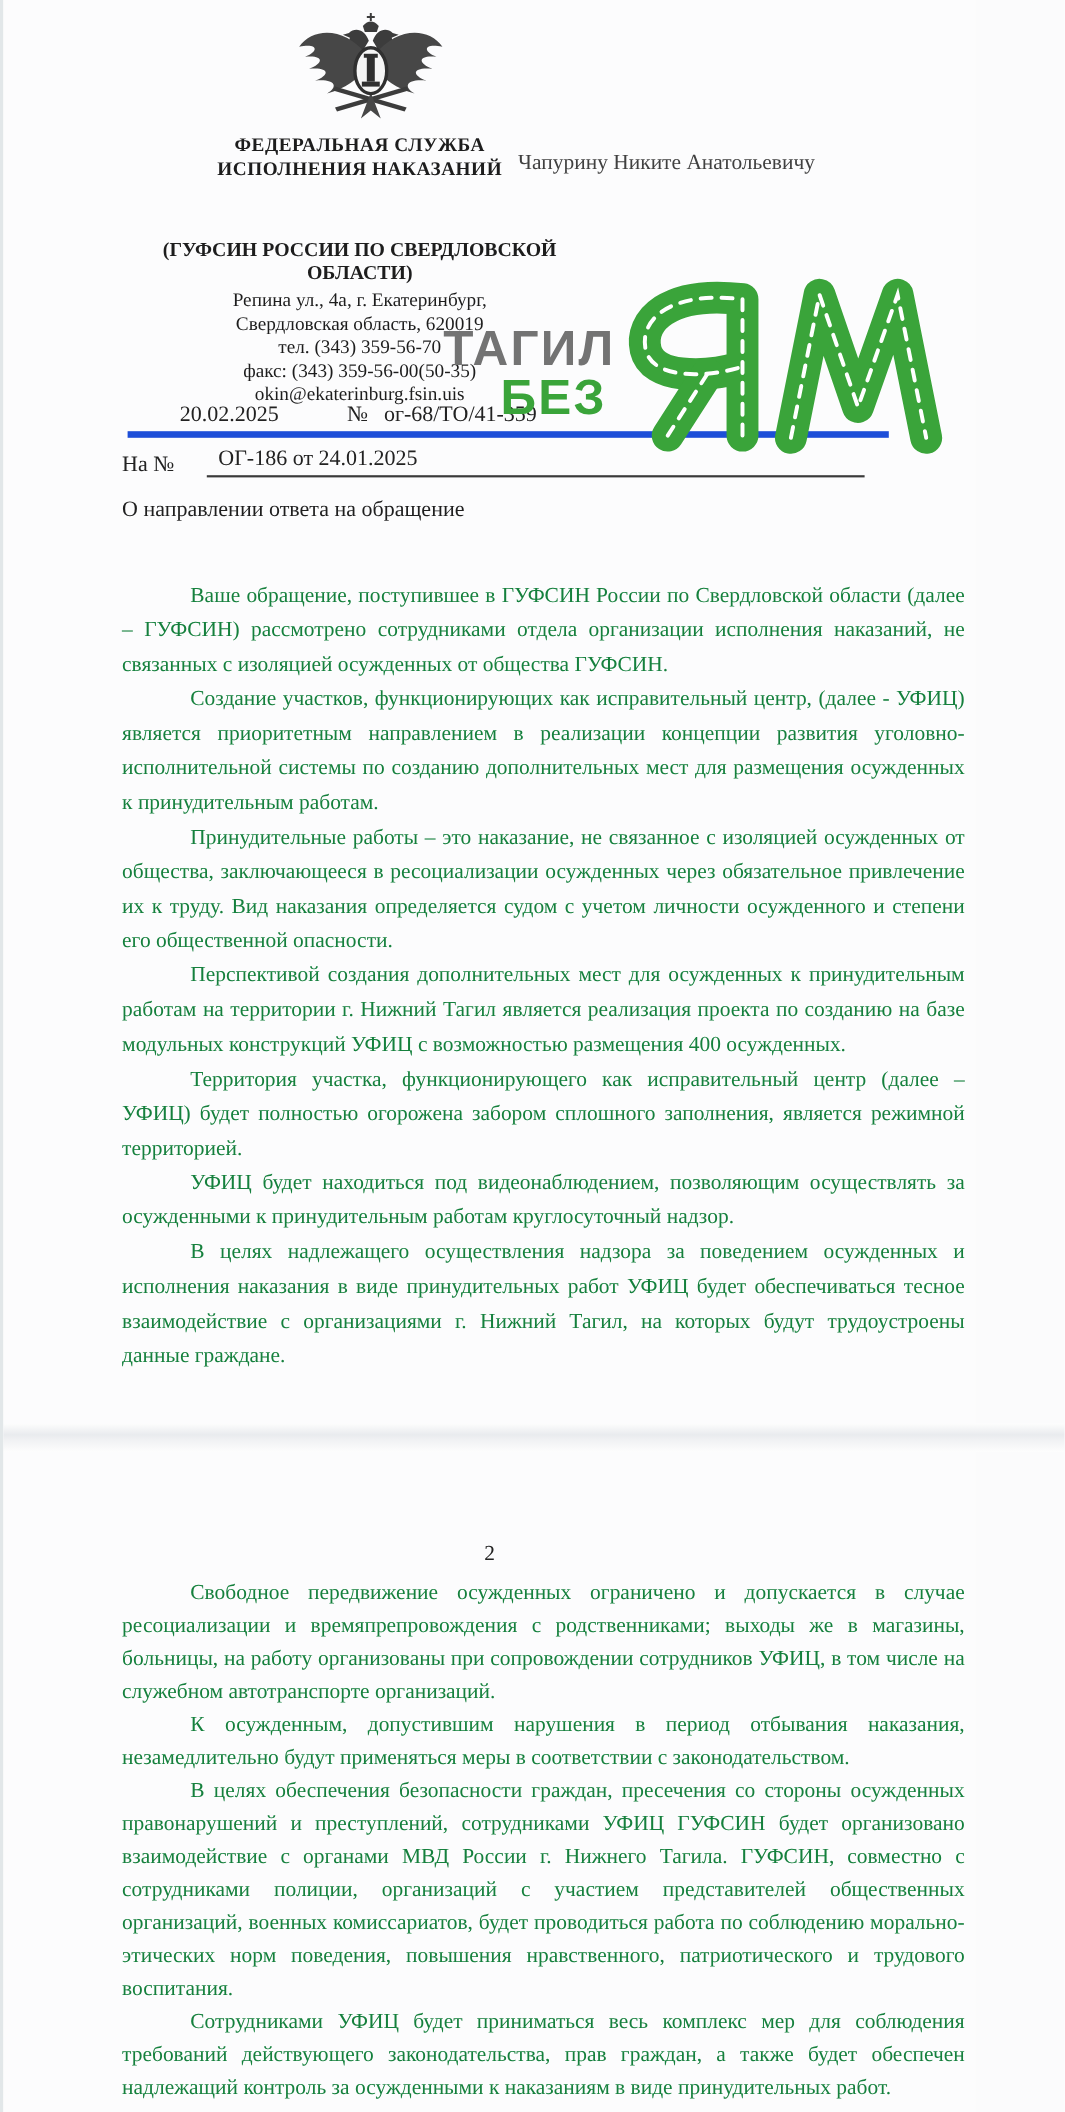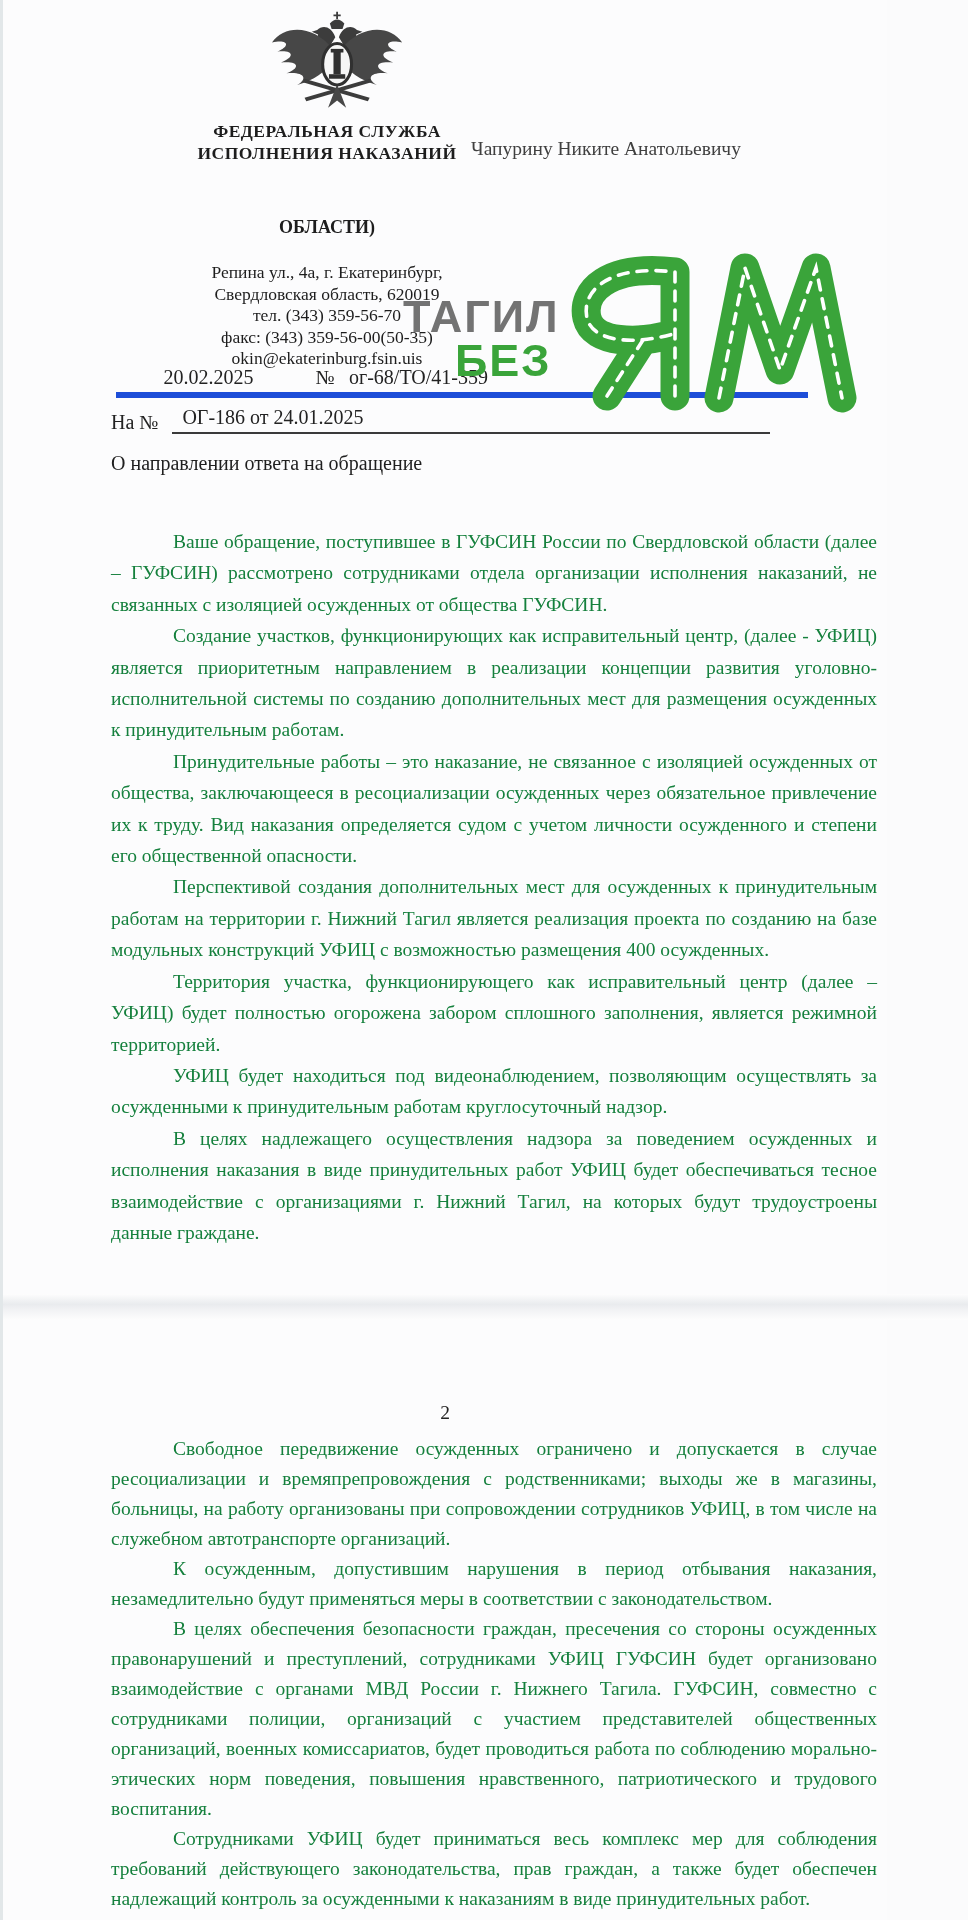--- a/index.html
+++ b/index.html
@@ -19,21 +19,21 @@
   .lh-center{position:absolute;left:98px;width:452px;text-align:center;color:#1d1d1d;}
   .org{top:120px;font-weight:bold;font-size:17.5px;line-height:22px;letter-spacing:.5px;}
   .dept-main{top:168px;font-weight:bold;font-size:21px;line-height:24px;letter-spacing:.3px;}
   .dept-paren{top:217px;font-weight:bold;font-size:18px;line-height:21px;}
   .addr{top:262px;font-size:17.5px;line-height:21.5px;}
   .ref1{position:absolute;left:113px;top:366px;width:692px;font-size:20px;
         border-bottom:6px solid #1d4ed8;padding-bottom:3px;display:flex;}
   .ref1 .date{width:185px;text-align:center;}
   .ref1 .nosign{width:48px;text-align:center;}
   .ref2{position:absolute;left:108px;top:406px;font-size:20px;display:flex;align-items:flex-end;}
-  .ref2 .prefix{margin-right:14px;text-align:center;}
+  .ref2 .prefix{margin-right:30px;text-align:center;}
   .ref2 .inref{width:588px;border-bottom:2px solid #3a3a3a;padding:0 0 3px 10px;}
   .addressee{position:absolute;left:468px;top:138px;width:460px;font-size:19.5px;color:#404040;}
 
   
   .logo{position:absolute;left:398px;top:246px;width:530px;height:172px;z-index:3;
         font-family:"Liberation Sans","DejaVu Sans",sans-serif;}
   .logo-tagil{position:absolute;left:2px;top:48px;font-size:45px;font-weight:900;
         color:#737373;letter-spacing:2px;line-height:1;}
   .logo-bez{position:absolute;left:54px;top:92px;font-size:45px;font-weight:900;
         color:#3aa43a;letter-spacing:2px;line-height:1;}
@@ -85,20 +85,21 @@
 
     <div class="lh-center org">
       <div>ФЕДЕРАЛЬНАЯ СЛУЖБА</div>
       <div>ИСПОЛНЕНИЯ НАКАЗАНИЙ</div>
     </div>
 
     <div class="lh-center dept-main">
     </div>
 
     <div class="lh-center dept-paren">
+      <div>(ГУФСИН РОССИИ ПО СВЕРДЛОВСКОЙ</div>
       <div>ОБЛАСТИ)</div>
     </div>
 
     <div class="lh-center addr">
       <div>Репина ул., 4а, г. Екатеринбург,</div>
       <div>Свердловская область, 620019</div>
       <div>тел. (343) 359-56-70</div>
       <div>факс: (343) 359-56-00(50-35)</div>
       <div>okin@ekaterinburg.fsin.uis</div>
     </div>

